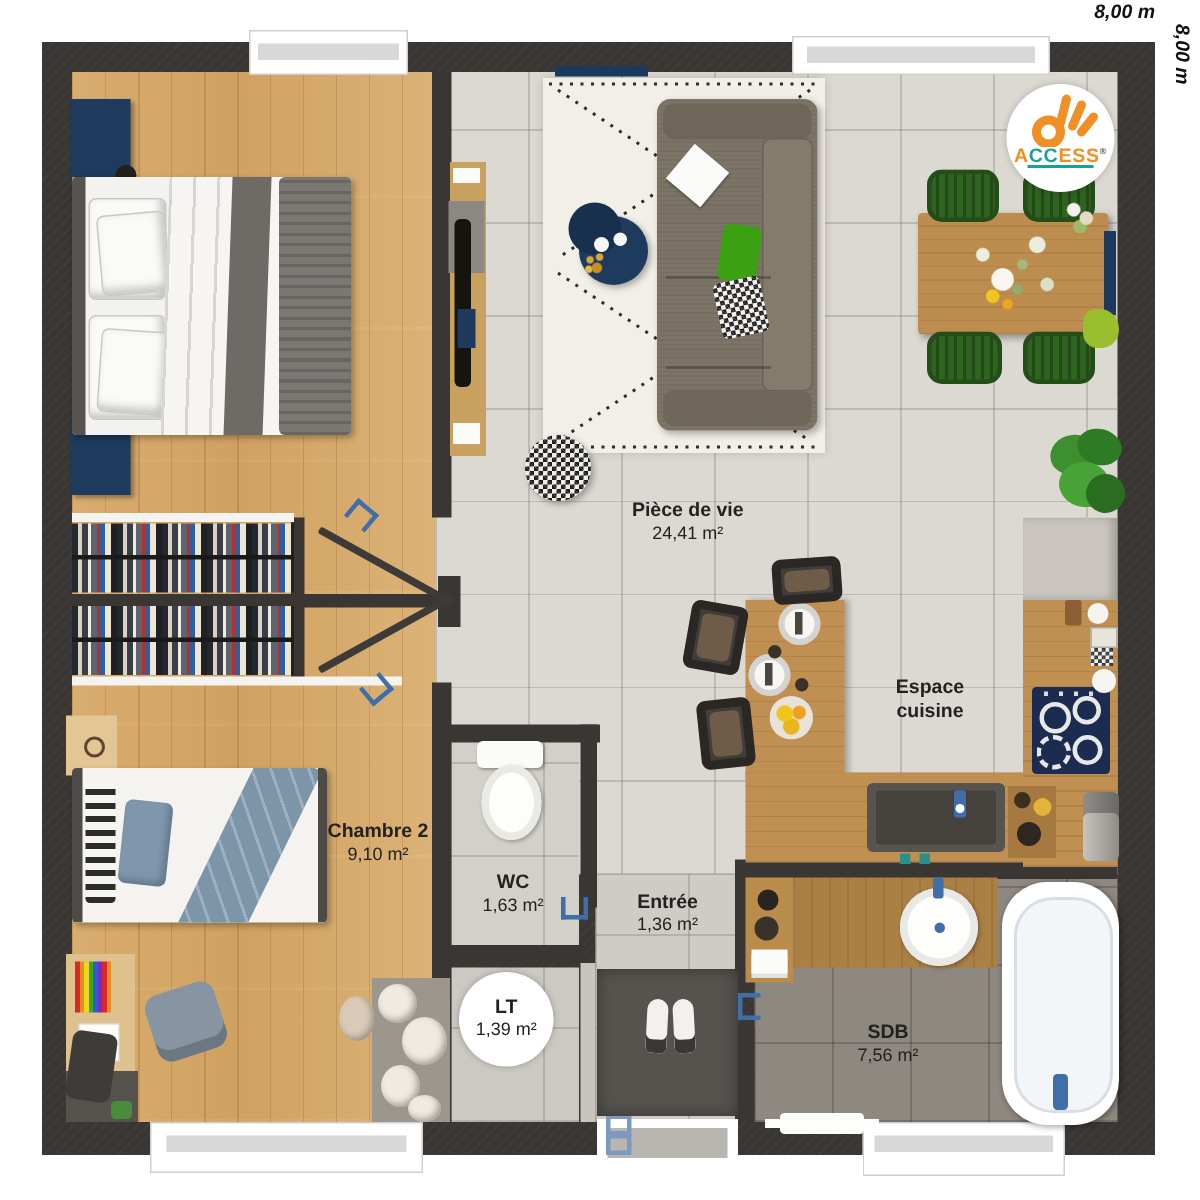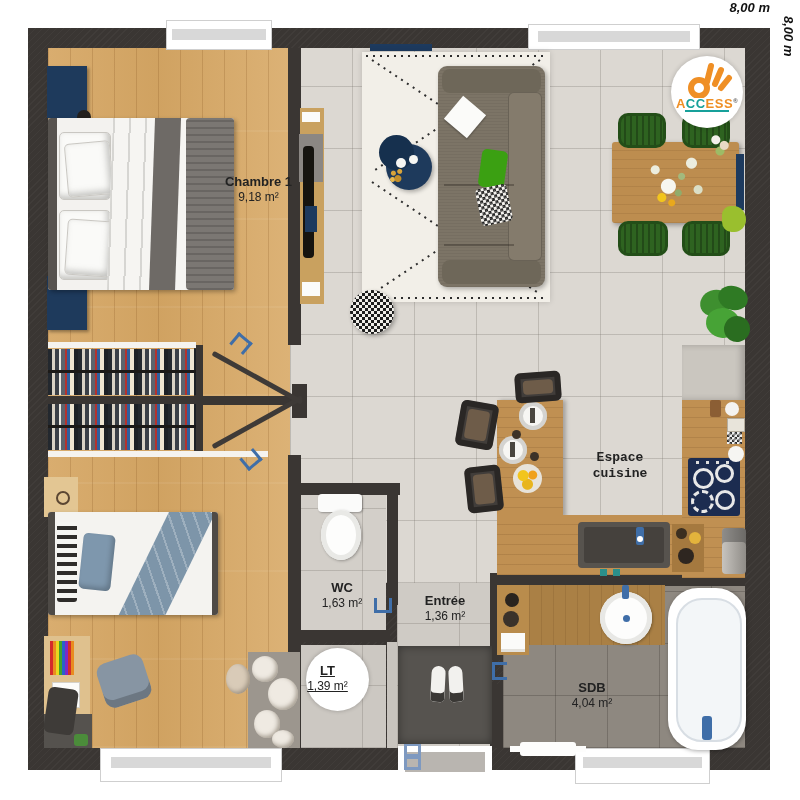--- a/index.html
+++ b/index.html
@@ -52,23 +52,23 @@
 
   
   .rlabel{color:#222;text-align:center;line-height:1.25;}
   .rlabel .nm{font-weight:bold;font-size:13px;}
   .rlabel .ar{font-size:12px;}
   .lbl-ch1{left:196px;top:174px;width:125px;}
   .lbl-ch2{left:192px;top:546px;width:120px;}
   .lbl-vie{left:396px;top:332px;width:125px;}
   .lbl-wc{left:312px;top:580px;width:60px;}
   .lbl-ent{left:414px;top:593px;width:62px;}
-  .lbl-lt{left:296px;top:663px;width:63px;text-decoration:underline;}
+  .lbl-lt{left:306px;top:663px;width:63px;}
   .lbl-sdb{left:560px;top:680px;width:64px;}
-  .lbl-cui{left:580px;top:450px;width:80px;font-family:Liberation Mono, monospace;}
+  .lbl-cui{left:580px;top:450px;width:80px;}
   .lt-circle{left:306px;top:648px;width:63px;height:63px;background:#fff;border-radius:50%;box-shadow:0 0 4px rgba(0,0,0,.25);}
 
   
   .navybox{background:#1e3a5c;box-shadow:2px 2px 3px rgba(0,0,0,.35);}
   .ns1{left:47px;top:66px;width:40px;height:52px;}
   .ns2{left:47px;top:276px;width:40px;height:54px;}
   .ns .blob{position:absolute;right:-4px;top:44px;width:14px;height:14px;background:#23201d;border-radius:50%;}
   .ns2 .blob{top:-6px;}
   .bed1{left:48px;top:118px;width:186px;height:172px;background:#f3f2ef;border-radius:3px;overflow:hidden;box-shadow:2px 2px 4px rgba(0,0,0,.3);}
   .bed1 .head{position:absolute;left:0;top:0;width:9px;height:100%;background:#57534f;}
@@ -487,39 +487,43 @@
   <div class="abs bench"></div>
   <div class="abs doormat"></div>
   <div class="abs sneaker sn1"></div>
   <div class="abs sneaker sn2"></div>
   <div class="abs toilet-tank"></div>
   <div class="abs toilet-bowl"></div>
   <div class="abs bmark m-wc"></div>
   <div class="abs bmark m-sdb"></div>
   <div class="abs lt-circle"></div>
 
-  <div class="abs rlabel lbl-ch1">
-    <div class="nm">Chambre 1</div>
-    <div class="ar">9,18 m²</div>
+  <div class="abs rlabel lbl-ch2">
+    <div class="nm">Chambre 2</div>
+    <div class="ar">9,10 m²</div>
+  </div>
+  <div class="abs rlabel lbl-vie">
+    <div class="nm">Pièce de vie</div>
+    <div class="ar">24,41 m²</div>
   </div>
   <div class="abs rlabel lbl-wc">
     <div class="nm">WC</div>
     <div class="ar">1,63 m²</div>
   </div>
   <div class="abs rlabel lbl-ent">
     <div class="nm">Entrée</div>
     <div class="ar">1,36 m²</div>
   </div>
   <div class="abs rlabel lbl-lt">
     <div class="nm">LT</div>
     <div class="ar">1,39 m²</div>
   </div>
   <div class="abs rlabel lbl-sdb">
     <div class="nm">SDB</div>
-    <div class="ar">4,04 m²</div>
+    <div class="ar">7,56 m²</div>
   </div>
   <div class="abs rlabel lbl-cui">
     <div class="nm">Espace</div>
     <div class="nm">cuisine</div>
   </div>
 
   <div class="abs logo">
     <svg width="72" height="40" style="position:absolute;left:0;top:2px">
       <g fill="none" stroke="#ef8f25" stroke-width="6" stroke-linecap="round">
         <circle cx="28" cy="30" r="8"></circle>

